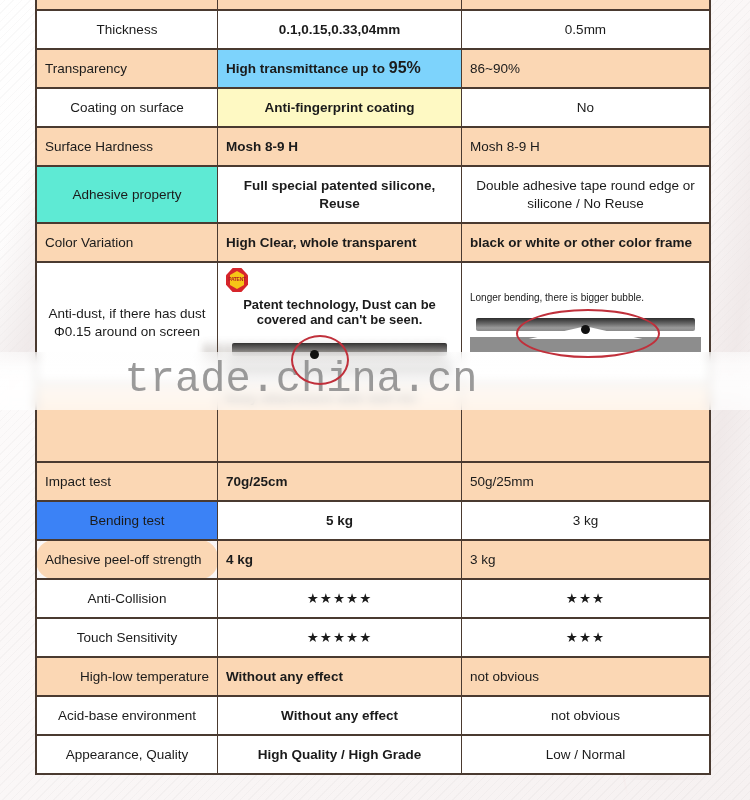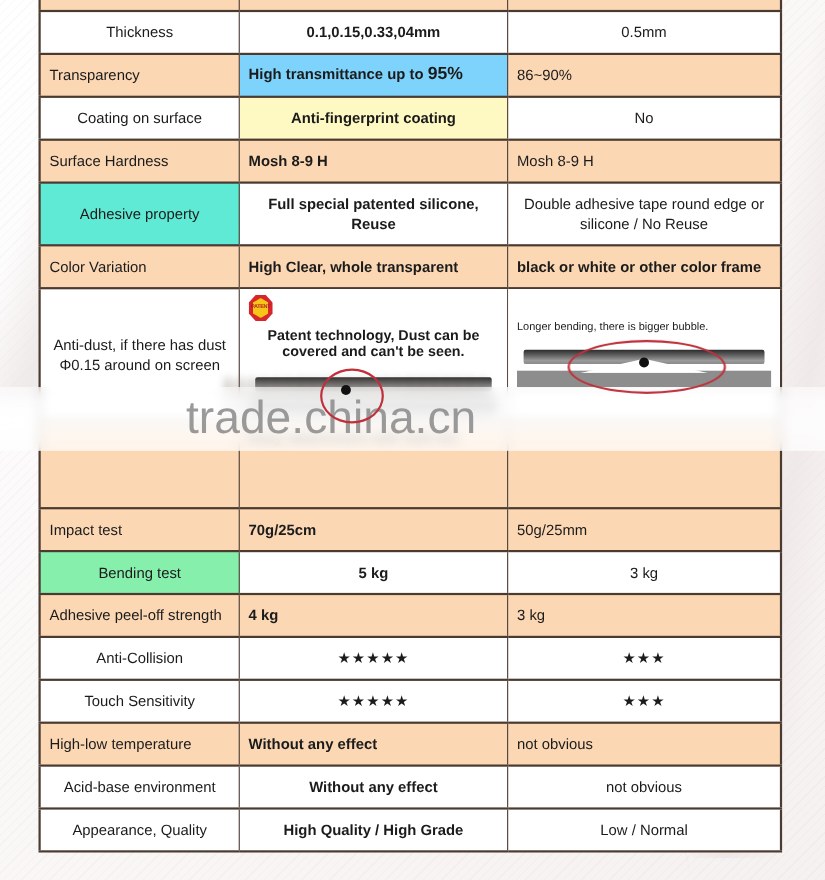--- a/index.html
+++ b/index.html
@@ -117,21 +117,21 @@
   #smear{
     position:absolute;left:205px;top:344px;width:240px;height:34px;
     background:repeating-linear-gradient(90deg,
       rgba(90,75,65,.55) 0px, rgba(90,75,65,.55) 5px,
       rgba(255,255,255,.1) 5px, rgba(255,255,255,.1) 11px);
     filter:blur(4px);opacity:.75;pointer-events:none;
   }
   #watermark{
     position:absolute;left:0;top:356px;width:602px;
     text-align:center;font-size:42px;color:#8d8d8d;opacity:.88;
-    font-family:Liberation Sans, sans-serif;
+    font-family:Liberation Mono, monospace;
     letter-spacing:0px;pointer-events:none;
   }
 </style>
 </head>
 <body>
 
 <div id="page-bg">
   <div id="bg-streak-a"></div>
   <div id="bg-streak-b"></div>
   <div id="bg-pinkline"></div>
@@ -220,46 +220,46 @@
         <td class="c3" style="background: rgb(251, 215, 180);"></td>
       </tr>
 
       <tr class="r-std shade">
         <td class="c1" style="background: rgb(251, 215, 180);">Impact test</td>
         <td class="c2" style="background: rgb(251, 215, 180);">70g/25cm</td>
         <td class="c3" style="background: rgb(251, 215, 180);">50g/25mm</td>
       </tr>
 
       <tr class="r-std plain">
-        <td class="c1" style="background: #86efac;">Bending test</td>
+        <td class="c1" style="background: #3b82f6;">Bending test</td>
         <td class="c2" style="background: rgb(255, 255, 255);">5 kg</td>
         <td class="c3" style="background: rgb(255, 255, 255);">3 kg</td>
       </tr>
 
       <tr class="r-std shade">
-        <td class="c1" style="background: rgb(251, 215, 180);">Adhesive peel-off strength</td>
+        <td class="c1" style="background: rgb(251, 215, 180); border-radius: 18px;">Adhesive peel-off strength</td>
         <td class="c2" style="background: rgb(251, 215, 180);">4 kg</td>
         <td class="c3" style="background: rgb(251, 215, 180);">3 kg</td>
       </tr>
 
       <tr class="r-std plain">
         <td class="c1" style="background: rgb(255, 255, 255);">Anti-Collision</td>
         <td class="c2 stars" style="background: rgb(255, 255, 255);">★★★★★</td>
         <td class="c3 stars" style="background: rgb(255, 255, 255);">★★★</td>
       </tr>
 
 
       <tr class="r-std plain">
         <td class="c1" style="background: rgb(255, 255, 255); margin-top: 15px;">Touch Sensitivity</td>
         <td class="c2 stars" style="background: rgb(255, 255, 255);">★★★★★</td>
         <td class="c3 stars" style="background: rgb(255, 255, 255);">★★★</td>
       </tr>
 
       <tr class="r-std shade">
-        <td class="c1" style="background: rgb(251, 215, 180);">High-low temperature</td>
+        <td class="c1" style="background: rgb(251, 215, 180); text-align: right;">High-low temperature</td>
         <td class="c2" style="background: rgb(251, 215, 180);">Without any effect</td>
         <td class="c3" style="background: rgb(251, 215, 180);">not obvious</td>
       </tr>
 
       <tr class="r-std plain">
         <td class="c1" style="background: rgb(255, 255, 255);">Acid-base environment</td>
         <td class="c2" style="background: rgb(255, 255, 255);">Without any effect</td>
         <td class="c3" style="background: rgb(255, 255, 255);">not obvious</td>
       </tr>
 

